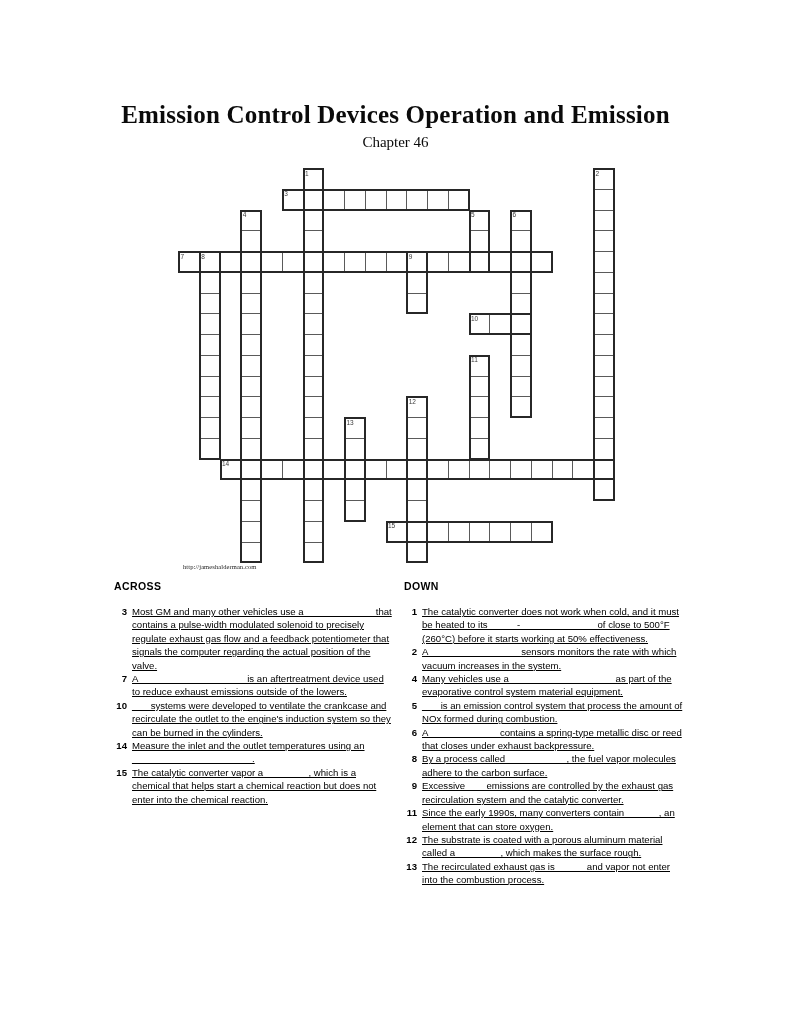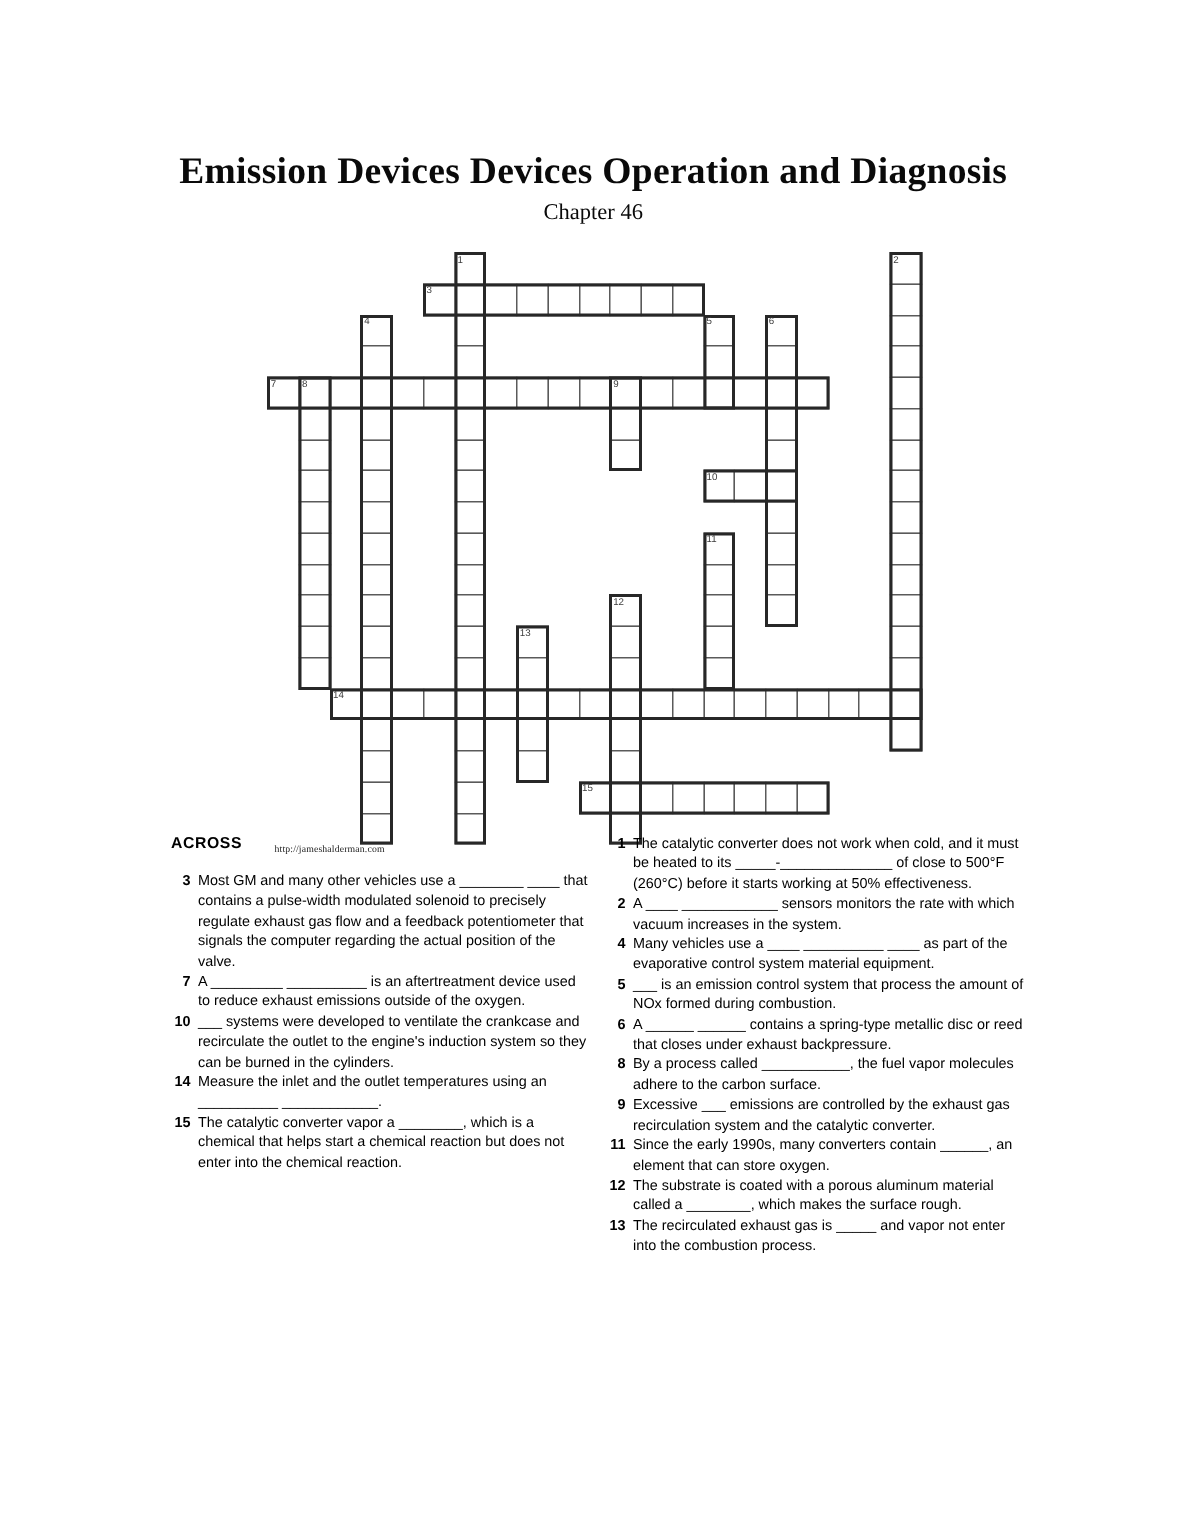--- a/index.html
+++ b/index.html
@@ -27,36 +27,36 @@
     background:transparent;pointer-events:none;
   }
   .cell-num{
     position:absolute;font-size:6.5px;line-height:1;color:#3c3c3c;
     font-family:"Liberation Sans",sans-serif;z-index:3;
   }
   .caption{
     position:absolute;left:183px;top:563px;font-size:6.5px;color:#1a1a1a;
     font-family:"Liberation Serif",serif;letter-spacing:0.1px;
   }
-  .clue-col{position:absolute;top:556px;}
+  .clue-col{position:absolute;top:580px;}
   .clue-col.left{left:112px;width:280px;}
   .clue-col.right{left:402px;width:286px;}
   .clue-header{
     font-weight:bold;font-size:10.5px;letter-spacing:0.4px;margin:0 0 13px 2px;
   }
   .clue{display:flex;font-size:9.6px;line-height:13.4px;}
   .clue-num{
     flex:none;width:15px;text-align:right;font-weight:bold;padding-right:5px;
   }
-  .clue-text{flex:1;overflow-wrap:break-word;}
+  .clue-text{flex:1;overflow-wrap:break-word;text-decoration:underline;}
 </style>
 </head>
 <body>
 
-<div class="title">Emission Devices Devices Operation and Diagnosis</div>
+<div class="title">Emission Control Devices Operation and Emission</div>
 <div class="subtitle">Chapter 46</div>
 
 <div class="grid">
     <div class="cell" style="left: 124.5px; top: 0px; width: 21.75px; height: 21.75px;"></div>
     <div class="cell" style="left: 124.5px; top: 20.75px; width: 21.75px; height: 21.75px;"></div>
     <div class="cell" style="left: 124.5px; top: 41.5px; width: 21.75px; height: 21.75px;"></div>
     <div class="cell" style="left: 124.5px; top: 62.25px; width: 21.75px; height: 21.75px;"></div>
     <div class="cell" style="left: 124.5px; top: 83px; width: 21.75px; height: 21.75px;"></div>
     <div class="cell" style="left: 124.5px; top: 103.75px; width: 21.75px; height: 21.75px;"></div>
     <div class="cell" style="left: 124.5px; top: 124.5px; width: 21.75px; height: 21.75px;"></div>
@@ -228,38 +228,39 @@
 
 <div class="clue-col left">
   <div class="clue-header">ACROSS</div>
   <div>
       <div class="clue">
         <div class="clue-num">3</div>
         <div class="clue-text">Most GM and many other vehicles use a ________ ____ that contains a pulse-width modulated solenoid to precisely regulate exhaust gas flow and a feedback potentiometer that signals the computer regarding the actual position of the valve.</div>
       </div>
       <div class="clue">
         <div class="clue-num">7</div>
-        <div class="clue-text">A _________ __________ is an aftertreatment device used to reduce exhaust emissions outside of the oxygen.</div>
+        <div class="clue-text">A _________ __________ is an aftertreatment device used to reduce exhaust emissions outside of the lowers.</div>
       </div>
       <div class="clue">
         <div class="clue-num">10</div>
         <div class="clue-text">___ systems were developed to ventilate the crankcase and recirculate the outlet to the engine's induction system so they can be burned in the cylinders.</div>
       </div>
       <div class="clue">
         <div class="clue-num">14</div>
         <div class="clue-text">Measure the inlet and the outlet temperatures using an __________ ____________.</div>
       </div>
       <div class="clue">
         <div class="clue-num">15</div>
         <div class="clue-text">The catalytic converter vapor a ________, which is a chemical that helps start a chemical reaction but does not enter into the chemical reaction.</div>
       </div>
     </div>
 </div>
 
 <div class="clue-col right">
+  <div class="clue-header">DOWN</div>
   <div>
       <div class="clue">
         <div class="clue-num">1</div>
         <div class="clue-text">The catalytic converter does not work when cold, and it must be heated to its _____-______________ of close to 500°F (260°C) before it starts working at 50% effectiveness.</div>
       </div>
       <div class="clue">
         <div class="clue-num">2</div>
         <div class="clue-text">A ____ ____________ sensors monitors the rate with which vacuum increases in the system.</div>
       </div>
       <div class="clue">

